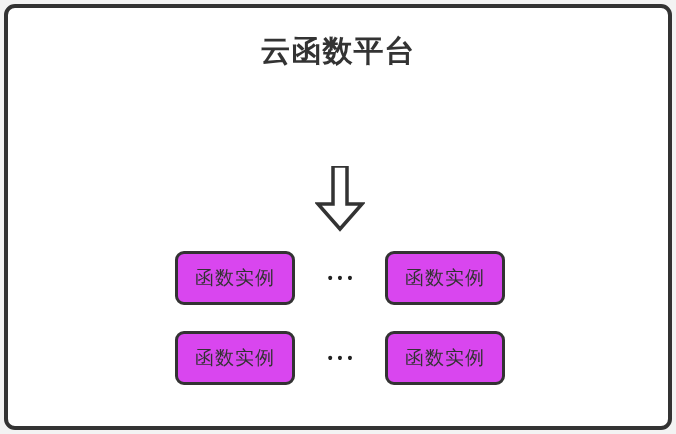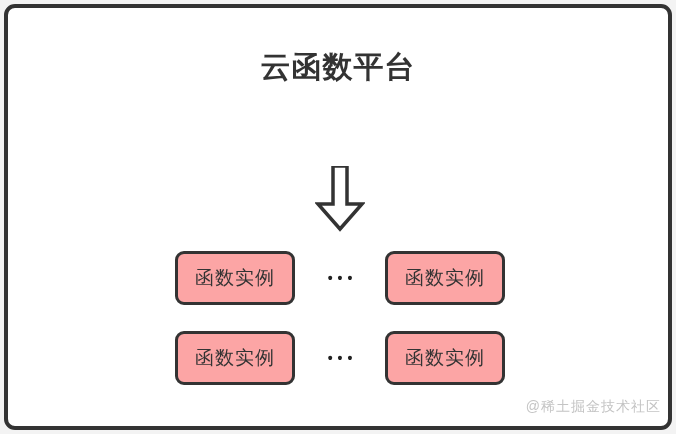--- a/index.html
+++ b/index.html
@@ -23,21 +23,20 @@
   }
   .title {
     position: absolute;
     left: 0; right: 0;
     top: 31px;
     text-align: center;
     font-size: 30px;
     font-weight: bold;
     letter-spacing: 1px;
     color: #333333;
-    margin-top: 16px;
   }
   .cloud-box {
     position: absolute;
     left: 257px; top: 105px;
     width: 166px; height: 62px;
     border: 3px dashed #333333;
     border-radius: 9px;
     background: #ffffff;
     display: flex;
     align-items: center;
@@ -48,21 +47,21 @@
   .arrow-wrap {
     position: absolute;
     left: 315px; top: 166px;
     width: 50px; height: 66px;
   }
   .instance-box {
     position: absolute;
     width: 120px; height: 54px;
     border: 3px solid #333333;
     border-radius: 9px;
-    background: #fca5a5;
+    background: #d946ef;
     display: flex;
     align-items: center;
     justify-content: center;
     font-size: 19px;
     letter-spacing: 1px;
   }
   .row1 { top: 251px; }
   .row2 { top: 331px; }
   .col-left { left: 175px; }
   .col-right { left: 385px; }
@@ -121,15 +120,14 @@
   </div>
 
   <div class="dots row2">
     <span>•••</span>
   </div>
 
   <div class="instance-box row2 col-right">
     <span>函数实例</span>
   </div>
 
-  <div class="watermark">@稀土掘金技术社区</div>
 
 </div>
 
 </body></html>

